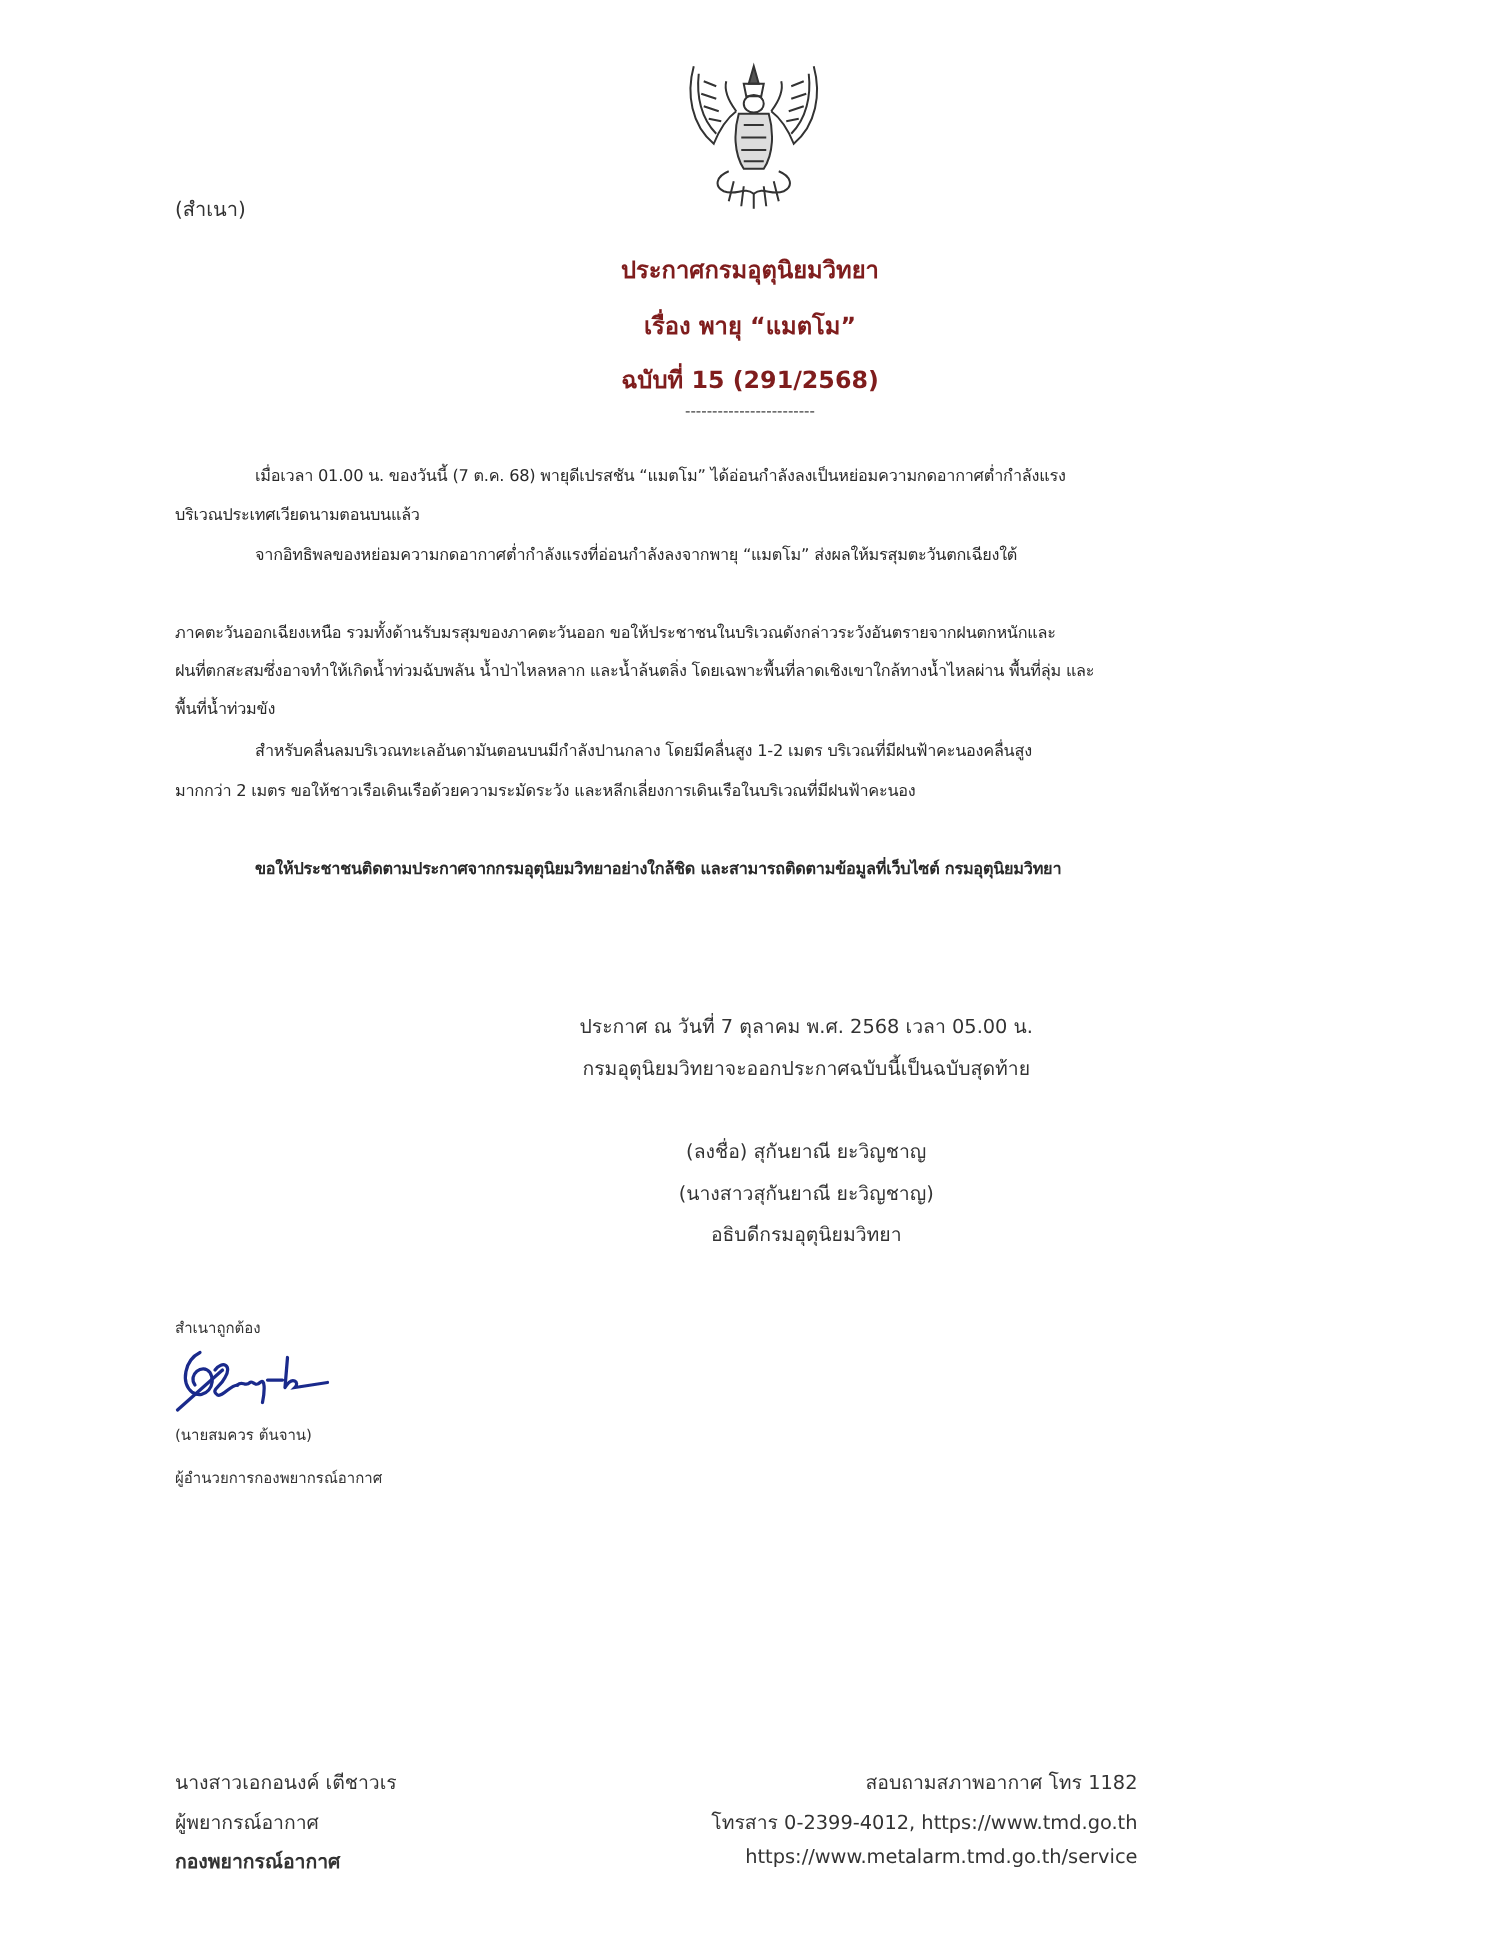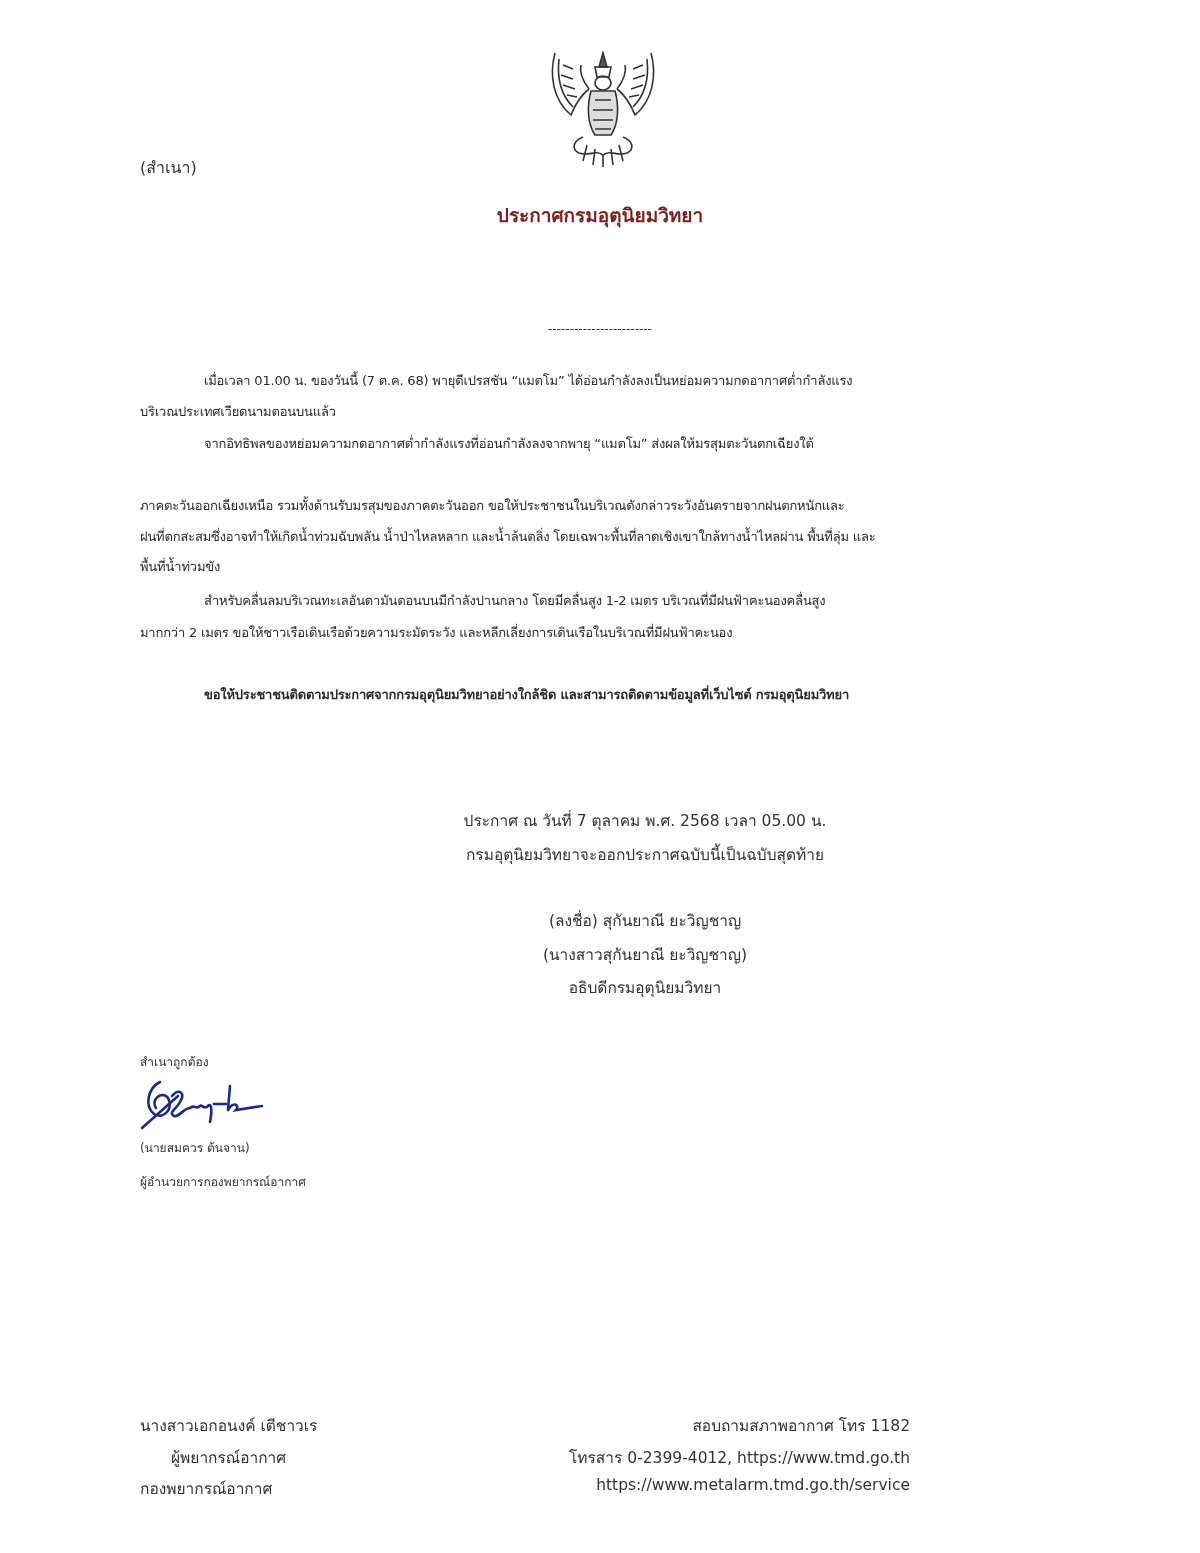--- a/index.html
+++ b/index.html
@@ -51,20 +51,22 @@
       <path d="M52 55 L68 55 M50 65 L70 65 M50 75 L70 75 M52 84 L68 84"></path>
 
       <path d="M40 92 C30 96 28 104 36 108 C46 112 52 104 60 110 C68 104 74 112 84 108 C92 104 90 96 80 92"></path>
       <path d="M44 100 L40 116 M52 104 L50 120 M60 110 L60 122 M68 104 L70 120 M76 100 L80 116"></path>
     </g>
   </svg>
 
   <div class="abs copy-label">(สำเนา)</div>
 
   <div class="abs title t1">ประกาศกรมอุตุนิยมวิทยา</div>
+  <div class="abs title t2">เรื่อง พายุ “แมตโม”</div>
+  <div class="abs title t3">ฉบับที่ 15 (291/2568)</div>
   <div class="abs dashes">------------------------</div>
 
   <div class="abs body-line ind" style="top:370px;">เมื่อเวลา 01.00 น. ของวันนี้ (7 ต.ค. 68) พายุดีเปรสชัน “แมตโม” ได้อ่อนกำลังลงเป็นหย่อมความกดอากาศต่ำกำลังแรง</div>
   <div class="abs body-line l" style="top:401px;">บริเวณประเทศเวียดนามตอนบนแล้ว</div>
 
   <div class="abs body-line ind" style="top:433px;">จากอิทธิพลของหย่อมความกดอากาศต่ำกำลังแรงที่อ่อนกำลังลงจากพายุ “แมตโม” ส่งผลให้มรสุมตะวันตกเฉียงใต้</div>
   <div class="abs body-line l" style="top:495px;">ภาคตะวันออกเฉียงเหนือ รวมทั้งด้านรับมรสุมของภาคตะวันออก ขอให้ประชาชนในบริเวณดังกล่าวระวังอันตรายจากฝนตกหนักและ</div>
   <div class="abs body-line l" style="top:526px;">ฝนที่ตกสะสมซึ่งอาจทำให้เกิดน้ำท่วมฉับพลัน น้ำป่าไหลหลาก และน้ำล้นตลิ่ง โดยเฉพาะพื้นที่ลาดเชิงเขาใกล้ทางน้ำไหลผ่าน พื้นที่ลุ่ม และ</div>
   <div class="abs body-line l" style="top:556px;">พื้นที่น้ำท่วมขัง</div>
 
@@ -90,20 +92,20 @@
       <path d="M52 30 C56 26 58 32 62 28 C64 26 66 32 70 28 C74 24 74 34 72 44"></path>
       <path d="M76 26 L88 26"></path>
       <path d="M92 8 L90 32 M90 32 C96 22 102 28 98 32 L124 28"></path>
     </g>
   </svg>
 
   <div class="abs sig l" style="top:1138px;">(นายสมควร ต้นจาน)</div>
   <div class="abs sig l" style="top:1172px;">ผู้อำนวยการกองพยากรณ์อากาศ</div>
 
   <div class="abs small l" style="top:1413px;">นางสาวเอกอนงค์  เตีชาวเร</div>
-  <div class="abs small l" style="top:1445px;margin-left:31px;">ผู้พยากรณ์อากาศ</div>
-  <div class="abs small l" style="top:1476px;">กองพยากรณ์อากาศ</div>
+  <div class="abs small l" style="top:1445px;">ผู้พยากรณ์อากาศ</div>
+  <div class="abs small l" style="top:1476px;font-weight:bold;">กองพยากรณ์อากาศ</div>
 
   <div class="abs right" style="top:1413px;">สอบถามสภาพอากาศ โทร 1182</div>
   <div class="abs right" style="top:1445px;">โทรสาร 0-2399-4012, https://www.tmd.go.th</div>
   <div class="abs right" style="top:1476px;">https://www.metalarm.tmd.go.th/service</div>
 
 </div>
 
 </body></html>

